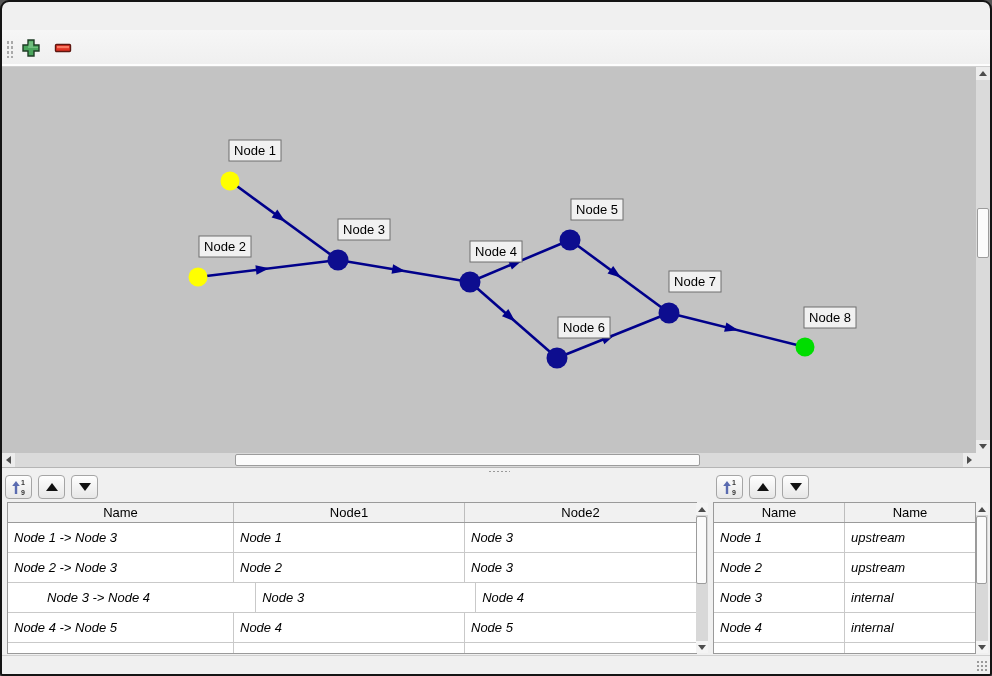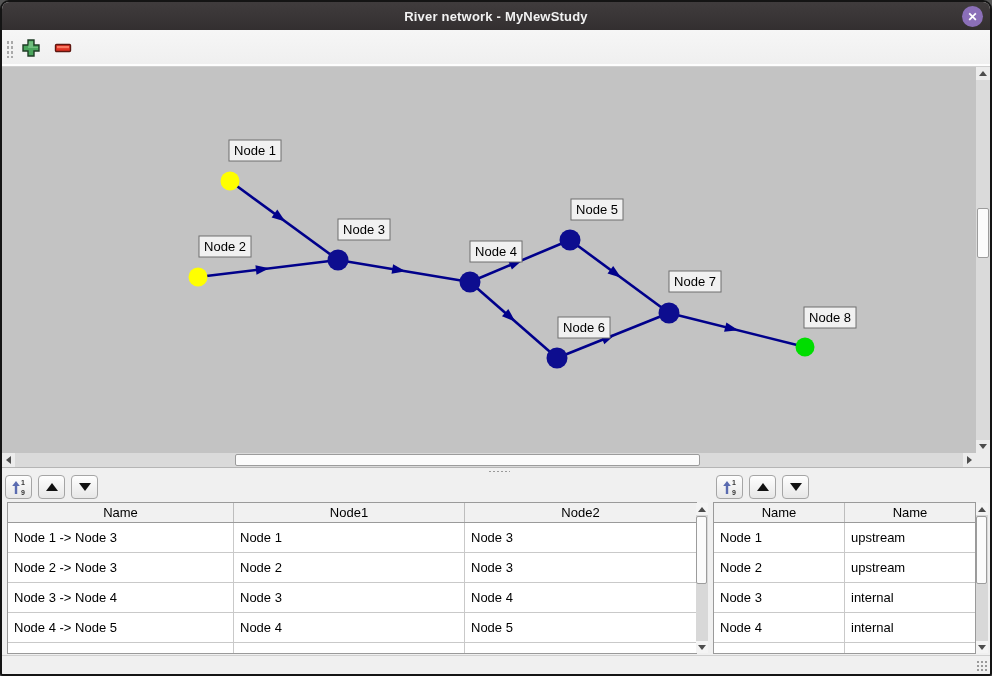--- a/index.html
+++ b/index.html
@@ -63,39 +63,33 @@
     display:flex; align-items:center; justify-content:center;
   }
   .tri-up-b   { width:0; height:0; border-left:6px solid transparent; border-right:6px solid transparent; border-bottom:8px solid #111; }
   .tri-down-b { width:0; height:0; border-left:6px solid transparent; border-right:6px solid transparent; border-top:8px solid #111; }
   
   .tbl { position:absolute; top:30px; background:#fff; outline:1px solid #9a9a9a; overflow:hidden; height:150px; }
   .thead { display:flex; height:20px; background:#f1f1f1; border-bottom:1px solid #9a9a9a; }
   .th { display:flex; align-items:center; justify-content:center; font-size:13px; color:#000; border-right:1px solid #bdbdbd; }
   .th:last-child { border-right:none; }
   .trow { display:flex; height:30px; border-bottom:1px solid #c9c9c9; background:#fff; }
-  .td { display:flex; align-items:center; padding-left:6px; font-size:13px; color:#000; border-right:1px solid #c9c9c9; overflow:hidden; white-space:nowrap; }
+  .td { display:flex; align-items:center; padding-left:6px; font-size:13px; color:#000; border-right:1px solid #c9c9c9; overflow:hidden; white-space:nowrap;font-style:italic; }
   .td:last-child { border-right:none; }
   .tbl-vscroll { top:30px; width:12px; height:150px; background:#d8d8d8; }
   
   .statusbar { position:absolute; left:0; top:653px; width:988px; height:19px; background:#f0f0f0; border-top:1px solid #cfcfcf; }
   .resize-grip { position:absolute; right:3px; bottom:3px; width:11px; height:11px;
     background-image:radial-gradient(#9a9a9a 1px, transparent 1.2px); background-size:4px 4px; }
 </style>
 </head>
 <body>
 
 <div class="window">
 
-  <div class="titlebar">
-    <span class="title">River network - MyNewStudy</span>
-    <div class="close-btn">
-      <span>✕</span>
-    </div>
-  </div>
 
   <div class="toolbar">
     <div class="tb-grip"></div>
     <button class="tb-btn" style="left:17px;">
       <svg width="18" height="18" viewBox="0 0 18 18">
         <path d="M6 1 h6 v5 h5 v6 h-5 v5 h-6 v-5 h-5 v-6 h5 z" fill="#4aa55c" stroke="#1e3c24" stroke-width="1.4"></path>
         <path d="M7 2.5 h4 v5.5 h5 v1 h-10 z" fill="#8fd39b" opacity="0.55"></path>
       </svg>
     </button>
     <button class="tb-btn" style="left:49px;">
@@ -220,21 +214,21 @@
           <div class="td" style="width: 226px;">Node 1 -&gt; Node 3</div>
           <div class="td" style="width: 231px;">Node 1</div>
           <div class="td" style="width: 231px;">Node 3</div>
         </div>
         <div class="trow">
           <div class="td" style="width: 226px;">Node 2 -&gt; Node 3</div>
           <div class="td" style="width: 231px;">Node 2</div>
           <div class="td" style="width: 231px;">Node 3</div>
         </div>
         <div class="trow">
-          <div class="td" style="width: 226px;">Node 3 -&gt; Node 4</div>
+          <div class="td" style="width: 226px; margin-left: 33px;">Node 3 -&gt; Node 4</div>
           <div class="td" style="width: 231px;">Node 3</div>
           <div class="td" style="width: 231px;">Node 4</div>
         </div>
         <div class="trow">
           <div class="td" style="width: 226px;">Node 4 -&gt; Node 5</div>
           <div class="td" style="width: 231px;">Node 4</div>
           <div class="td" style="width: 231px;">Node 5</div>
         </div>
         <div class="trow">
           <div class="td" style="width: 226px;"></div>

